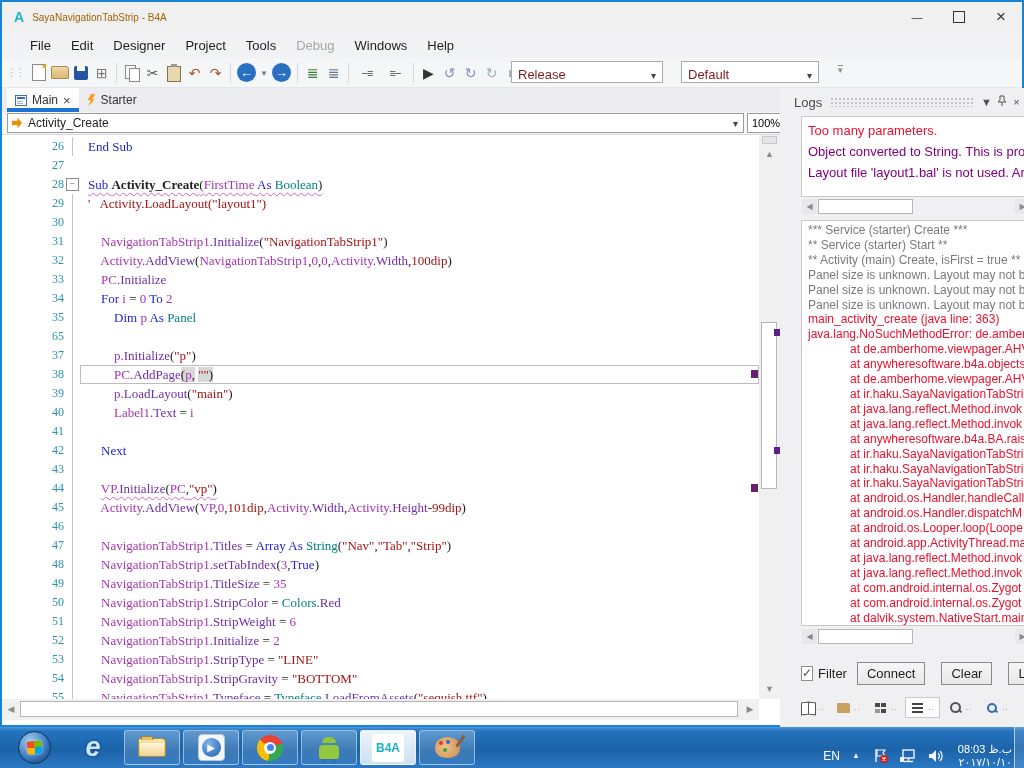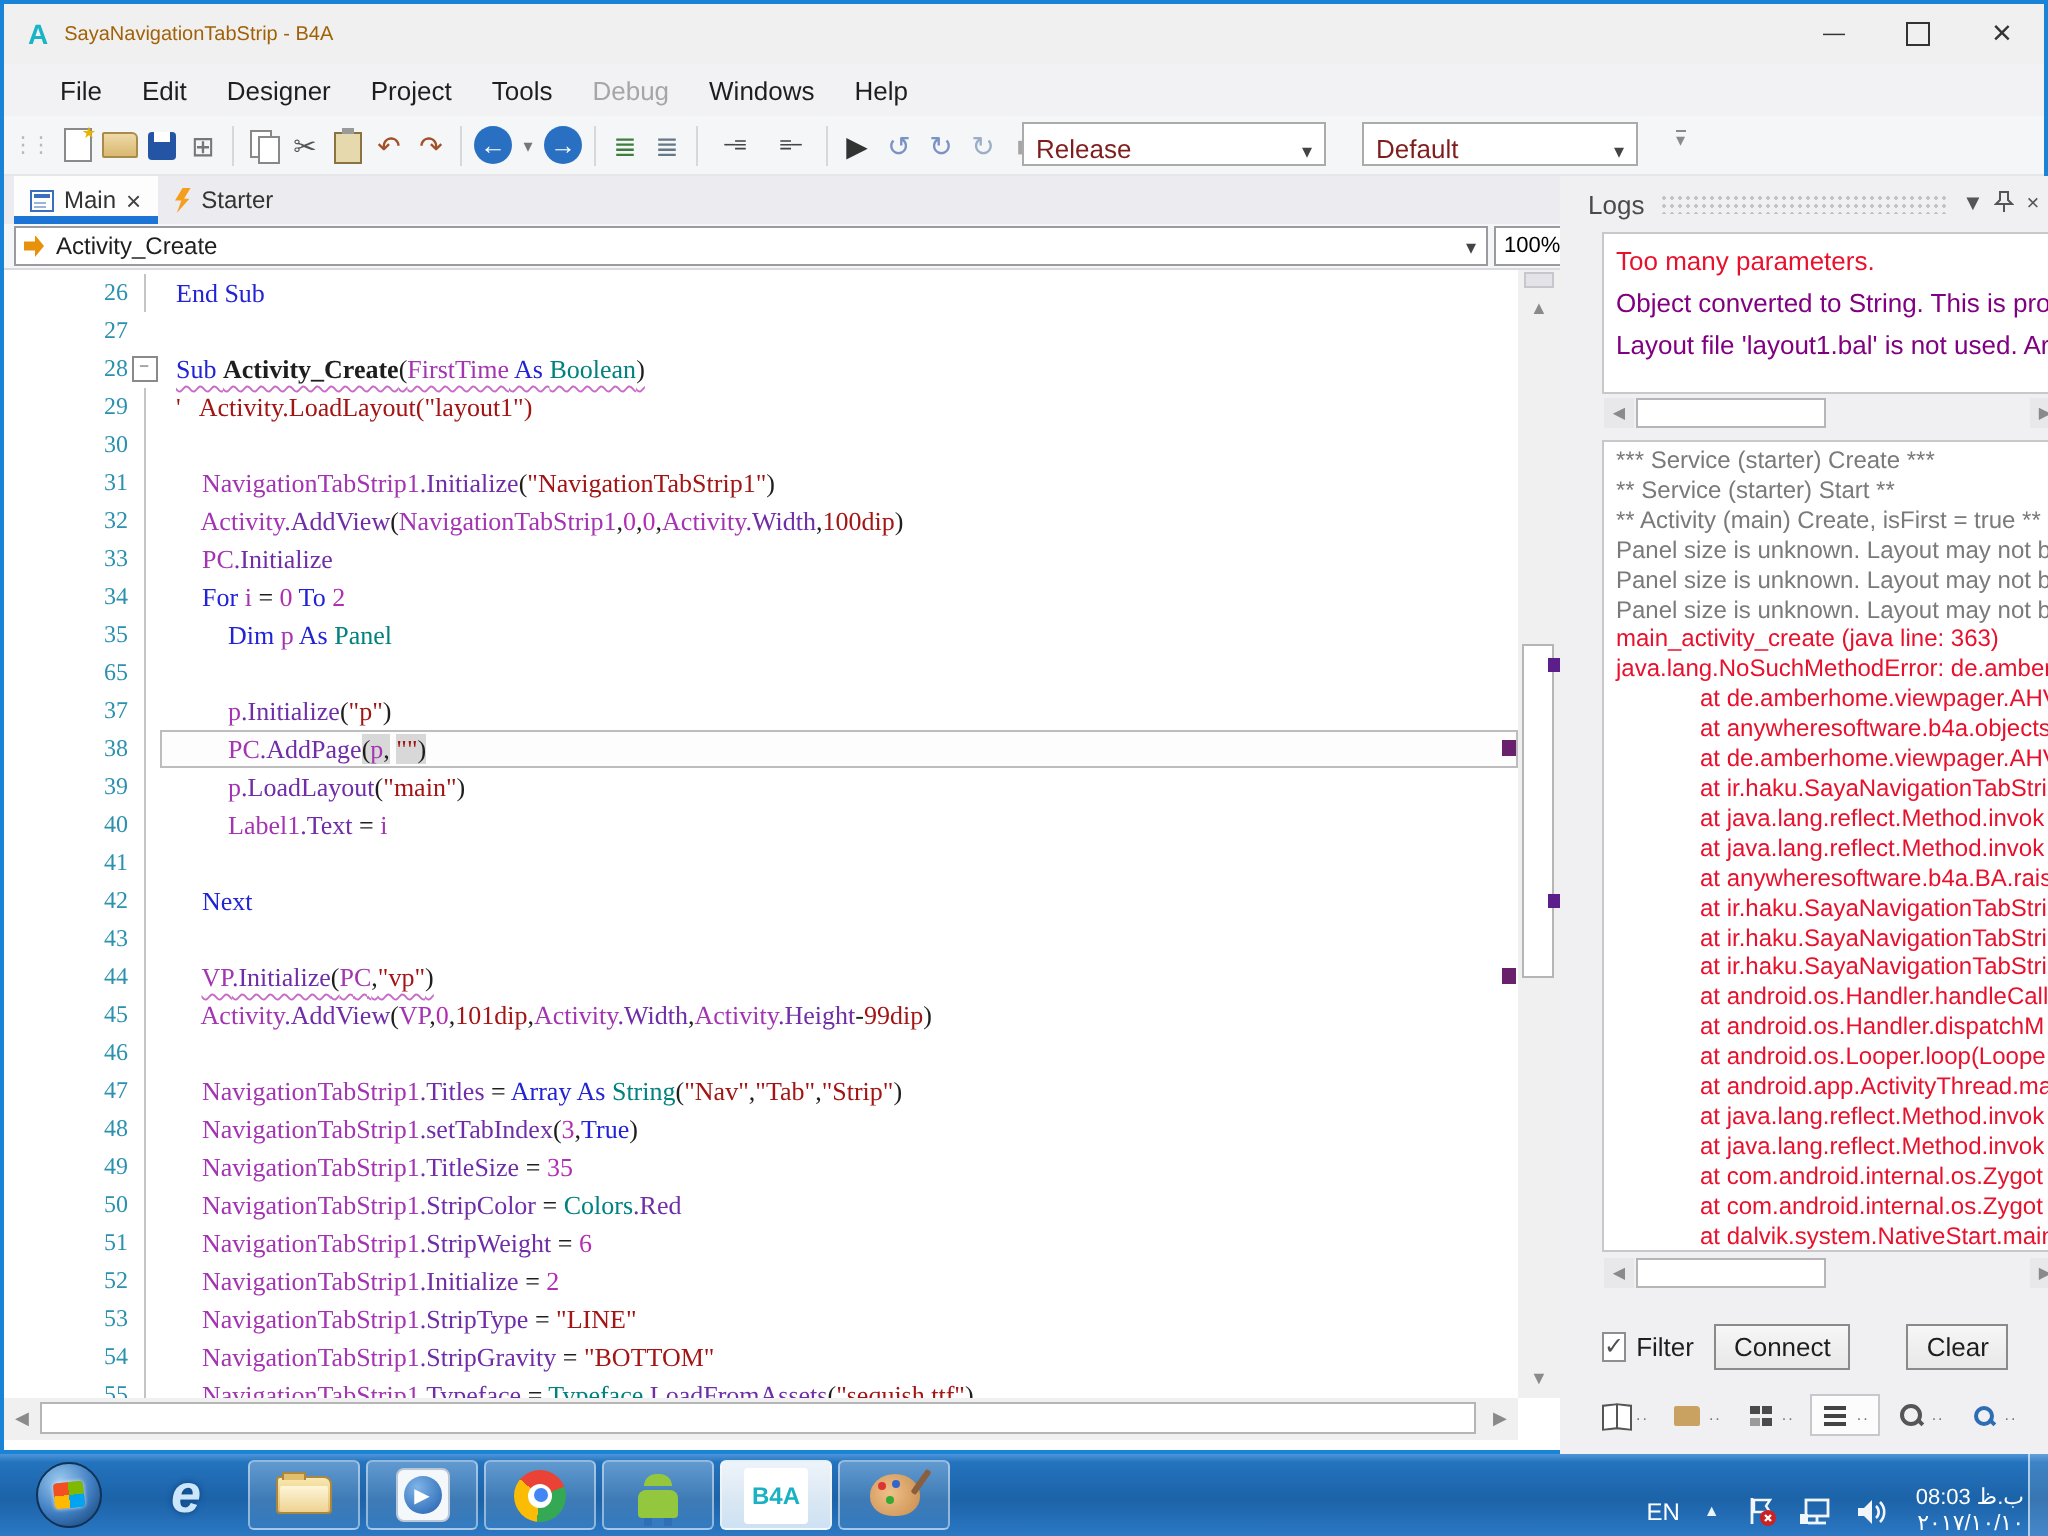--- a/index.html
+++ b/index.html
@@ -109,21 +109,21 @@
   .lhscroll .la { position:absolute; top:1px; width:15px; height:15px; background:#E8E8EA; color:#8A8A8A; font-size:8px; text-align:center; line-height:15px; }
   .lhscroll .lt { position:absolute; left:17px; top:1px; width:95px; height:15px; background:#fff; border:1px solid #B5B5B5; }
   .box2 { top:132px; height:406px; padding:2px 6px; }
   .slog { font-size:12px; line-height:14.9px; white-space:nowrap; }
   .slog.ind { padding-left:42px; }
 
   .btnrow { position:absolute; left:21px; top:570px; width:230px; height:30px; display:flex; align-items:center; }
   .chk { width:15px; height:15px; background:#fff; border:1px solid #8E8E8E; font-size:12px; line-height:13px; text-align:center; color:#4F4F4F; }
   .chk::before { content:"✓"; }
   .chklbl { font-size:13px; color:#1E1E1E; margin:0 10px 0 5px; }
-  .lbtn { font-size:13px; color:#1E1E1E; background:linear-gradient(#F6F6F6,#E8E8E8); border:1px solid #8A8A8A; padding:3px 9px; margin-right:28px; white-space:nowrap; }
+  .lbtn { font-size:13px; color:#1E1E1E; background:linear-gradient(#F6F6F6,#E8E8E8); border:1px solid #8A8A8A; padding:3px 9px; margin-right:16px; white-space:nowrap; }
 
   .minibar { position:absolute; left:16px; top:606px; width:230px; height:26px; display:flex; align-items:center; }
   .ptab { display:flex; align-items:center; padding:3px 4px; margin-right:4px; }
   .ptab.active { background:#FCFCFD; border:1px solid #C8C8CC; }
   .pdots { font-size:8px; color:#777; margin-left:3px; letter-spacing:1px; }
   .picon { width:15px; height:13px; position:relative; display:inline-block; }
   .p-libraries::before, .p-libraries::after { content:""; position:absolute; top:1px; width:6px; height:11px; border:1px solid #555; background:#fff; }
   .p-libraries::before { left:1px; transform:skewY(-6deg); } .p-libraries::after { left:8px; transform:skewY(6deg); }
   .p-files::before { content:""; position:absolute; left:1px; top:2px; width:13px; height:10px; background:#C9A261; border-radius:1px 2px 1px 1px; }
   .p-modules::before { content:""; position:absolute; left:2px; top:2px; width:5px; height:4px; background:#4A4A4A; box-shadow:6px 0 #4A4A4A, 0 6px #9A9A9A, 6px 6px #4A4A4A; }

